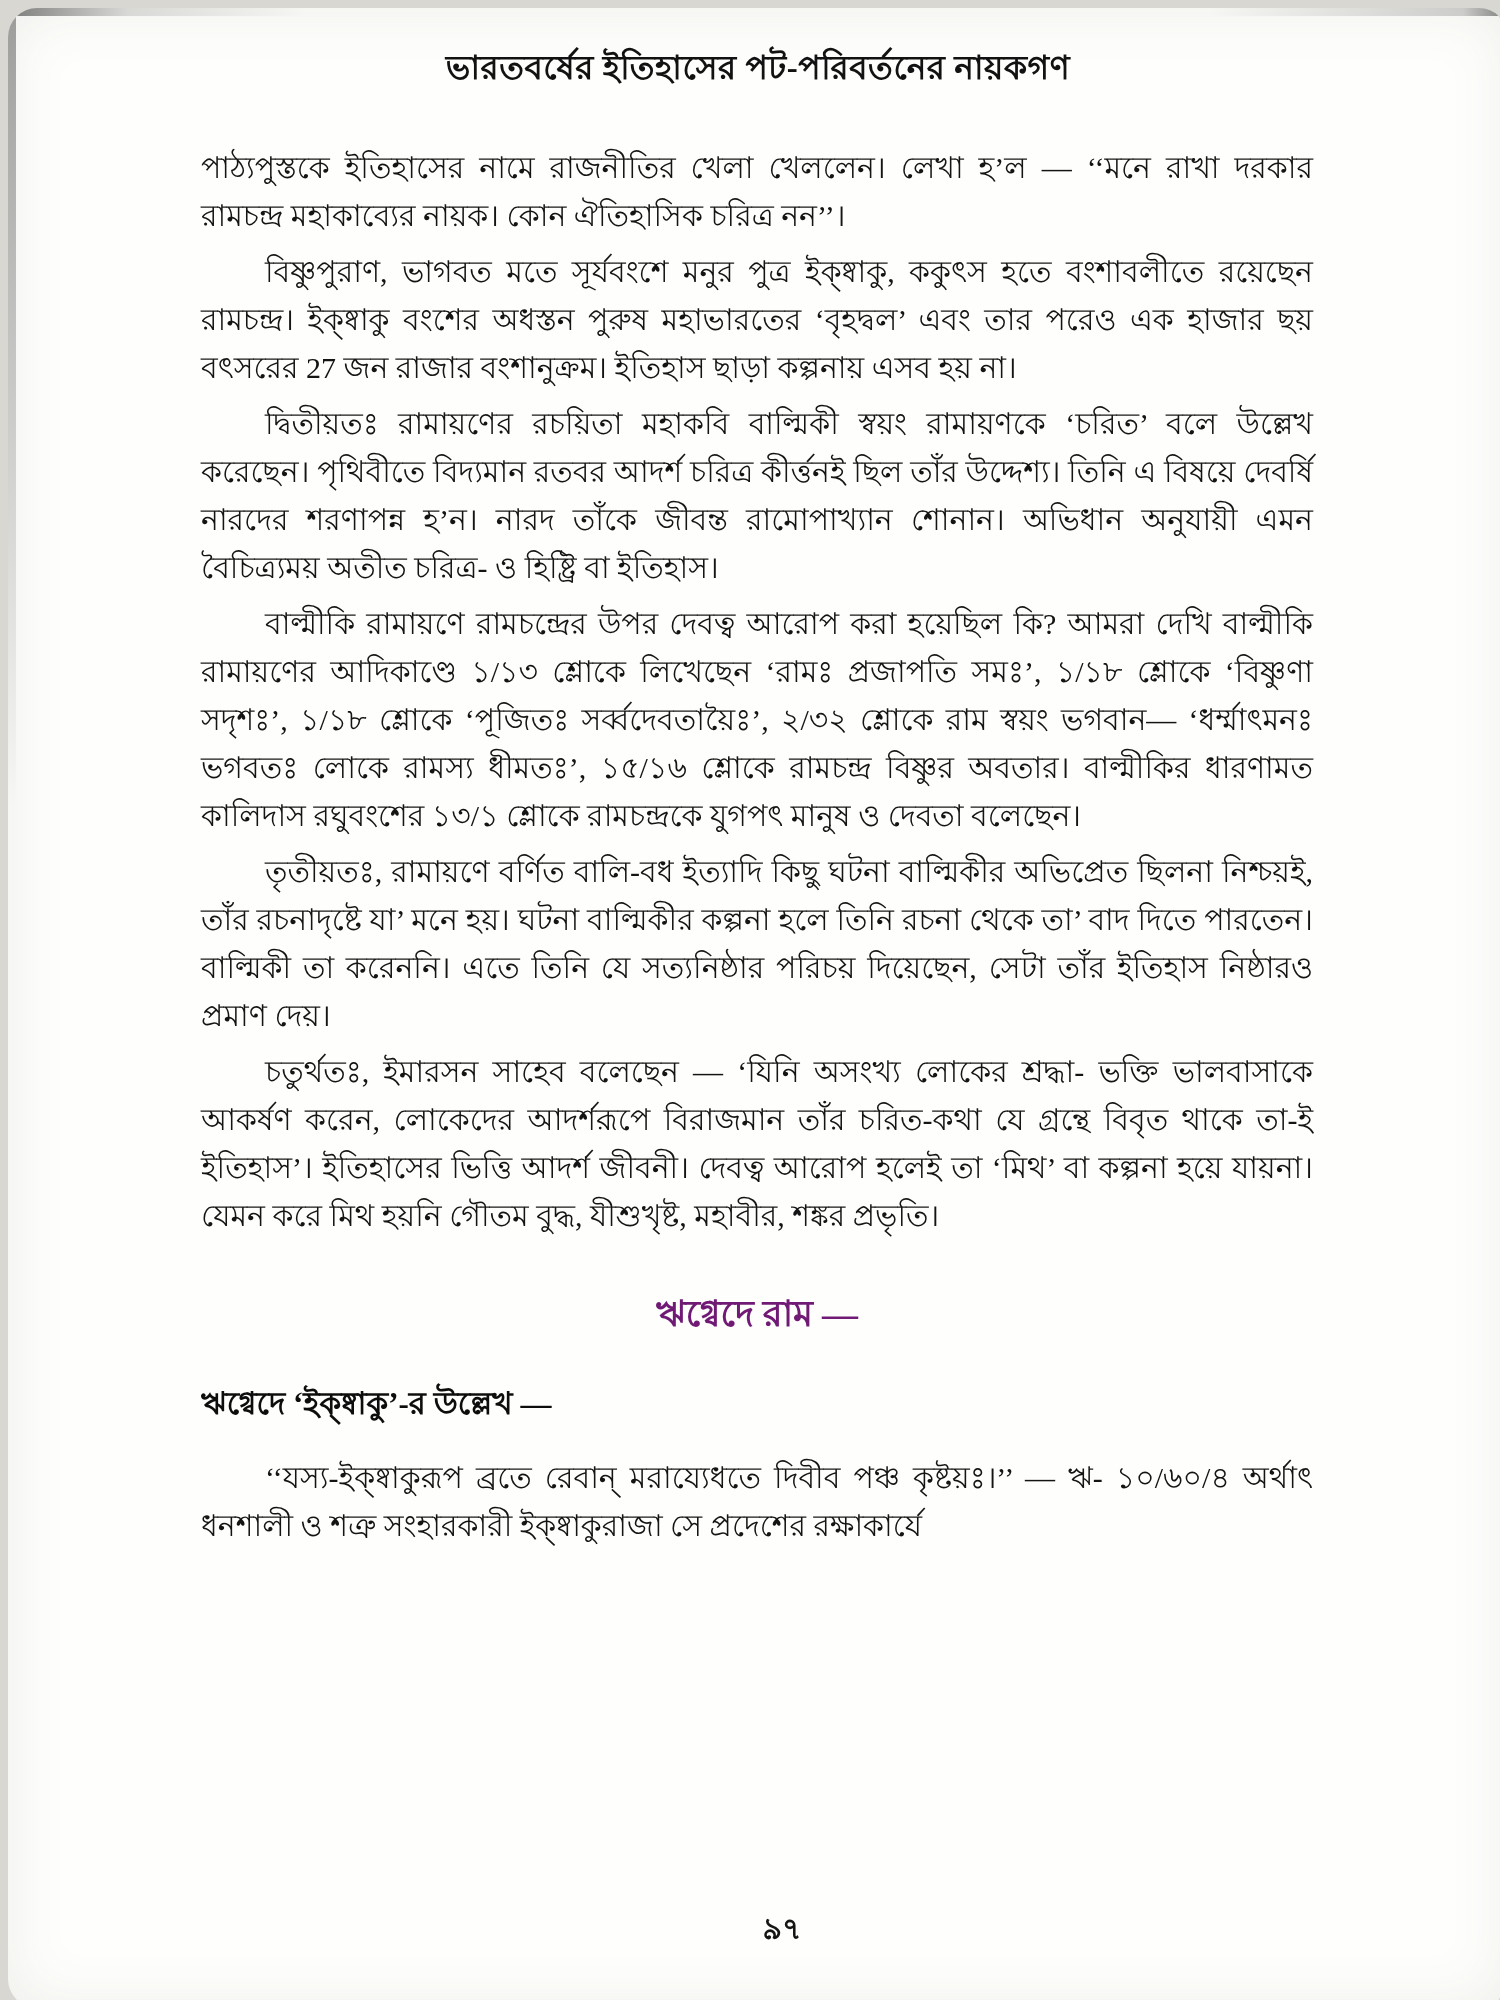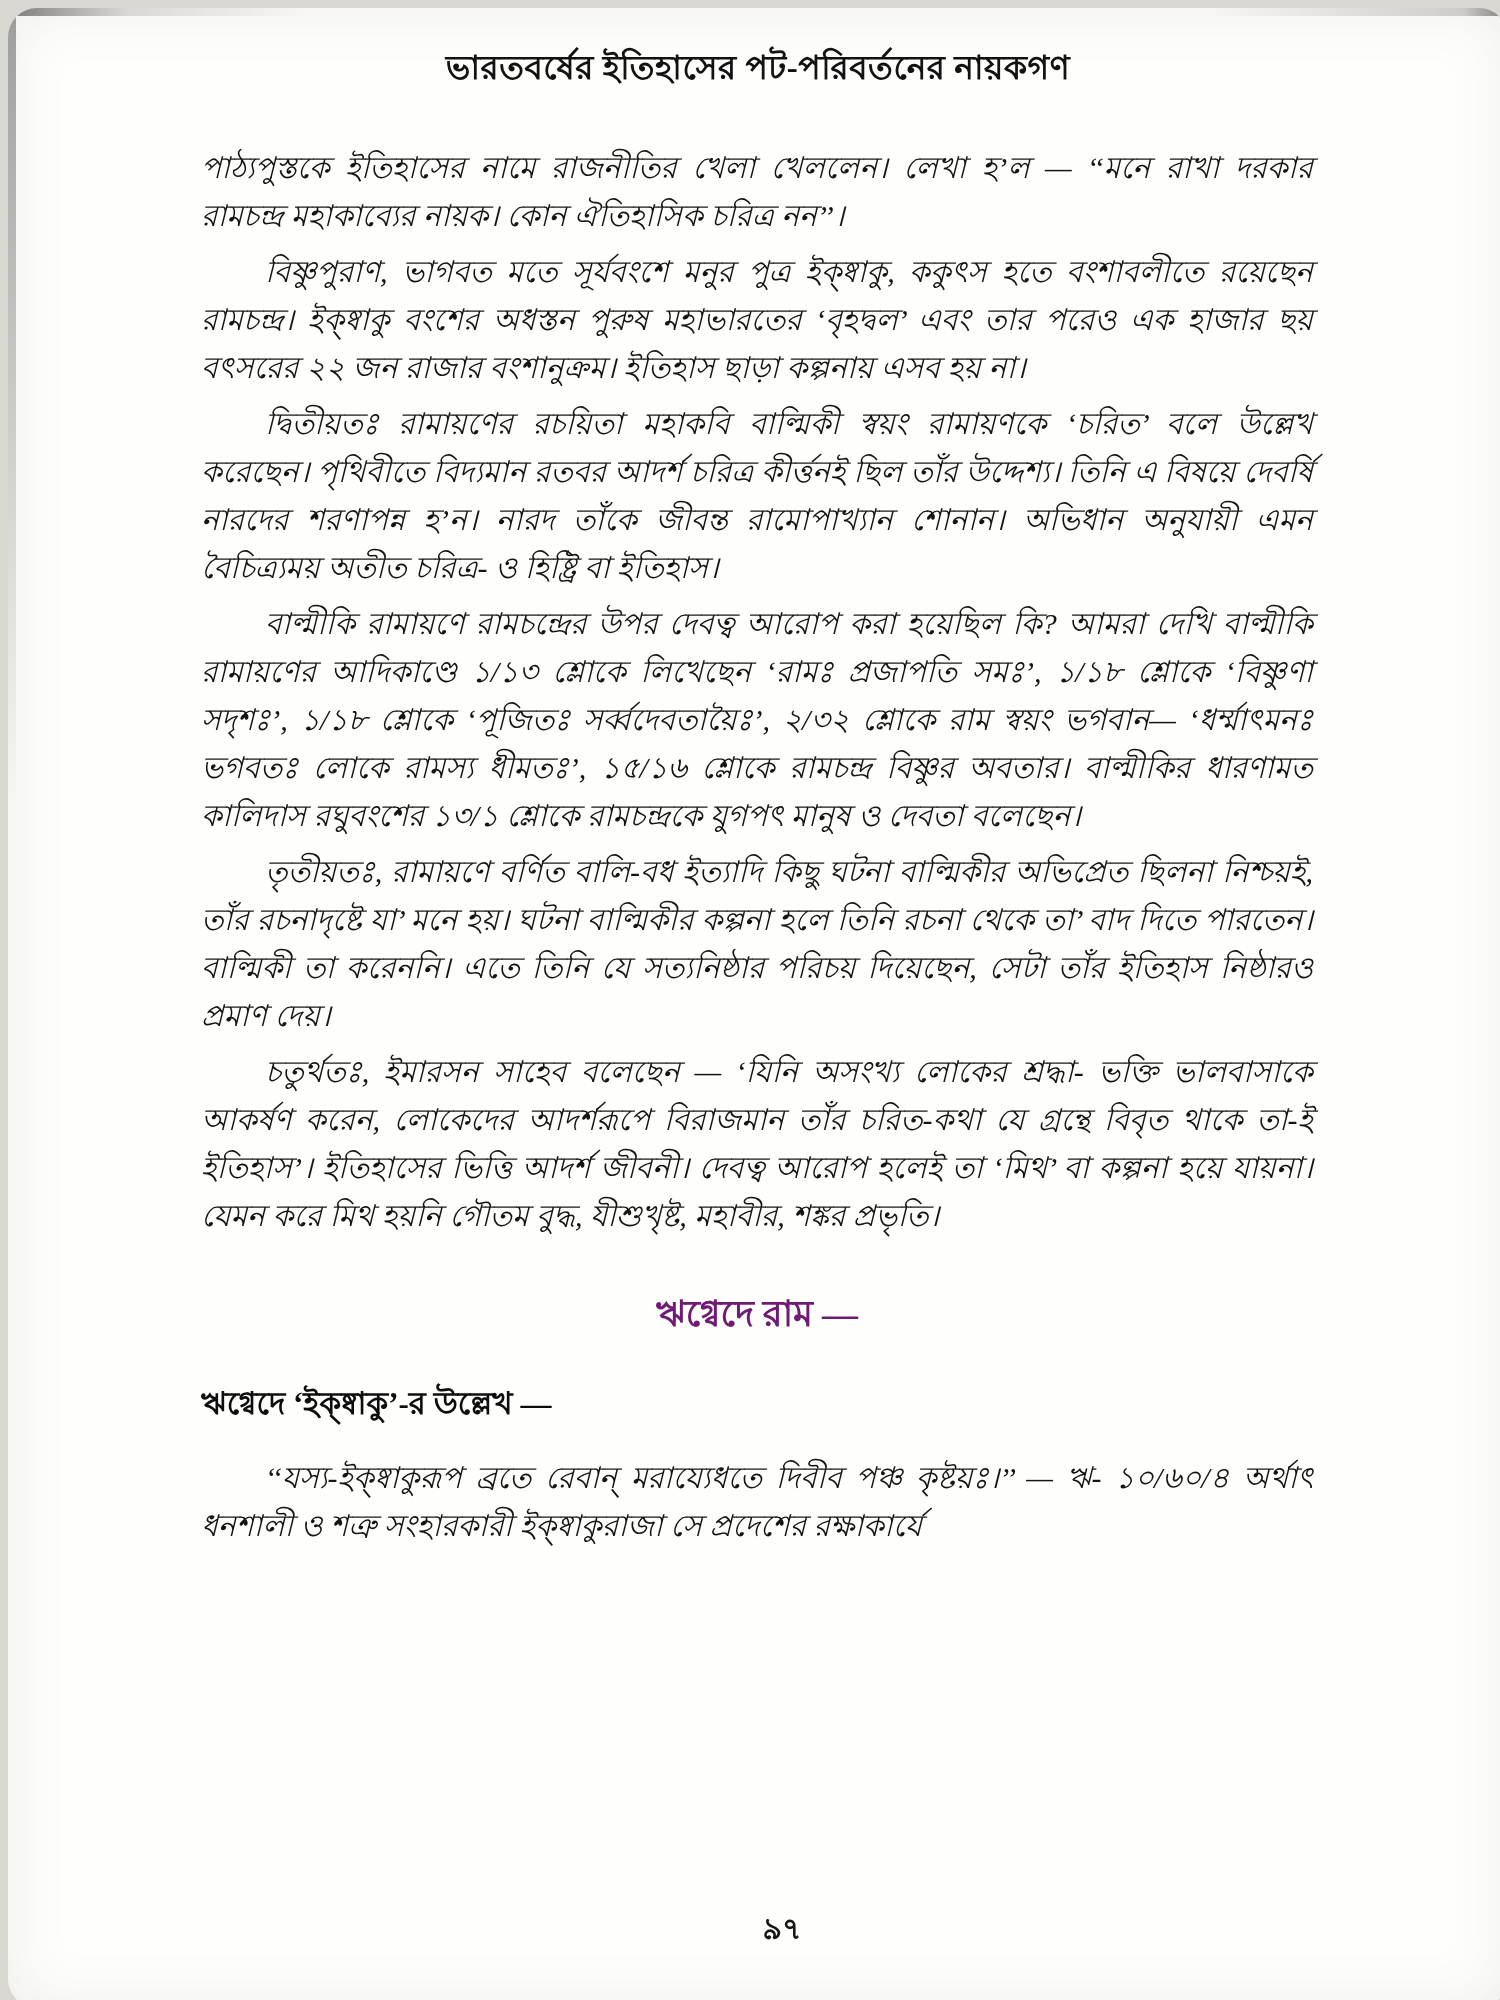--- a/index.html
+++ b/index.html
@@ -42,21 +42,21 @@
     position: absolute;
     top: 128px;
     left: 185px;
     width: 1128px;
     font-size: 30px;
     line-height: 48px;
     text-align: justify;
     color: #141414;
   }
 
-  .para { text-indent: 64px; margin: 0; font-weight: 500; font-style: italic; }
+  .para { text-indent: 64px; margin: 0; font-weight: 500; }
   .para.no-indent { text-indent: 0; }
 
   .section-heading {
     margin-top: 42px;
     font-size: 36px;
     font-weight: 800;
     text-align: center;
     text-indent: 0;
     color: #701a75;
   }
@@ -85,21 +85,21 @@
 
 <div class="page">
   <div class="scan-edge-top"></div>
   <div class="scan-edge-left"></div>
 
   <header class="running-head">ভারতবর্ষের ইতিহাসের পট-পরিবর্তনের নায়কগণ</header>
 
   <main class="body-text">
     <p class="para no-indent">পাঠ্যপুস্তকে ইতিহাসের নামে রাজনীতির খেলা খেললেন। লেখা হ’ল — ‘‘মনে রাখা দরকার রামচন্দ্র মহাকাব্যের নায়ক। কোন ঐতিহাসিক চরিত্র নন’’।</p>
 
-    <p class="para">বিষ্ণুপুরাণ, ভাগবত মতে সূর্যবংশে মনুর পুত্র ইক্ষ্বাকু, ককুৎস হতে বংশাবলীতে রয়েছেন রামচন্দ্র। ইক্ষ্বাকু বংশের অধস্তন পুরুষ মহাভারতের ‘বৃহদ্বল’ এবং তার পরেও এক হাজার ছয় বৎসরের ২২ জন রাজার বংশানুক্রম। ইতিহাস ছাড়া কল্পনায় এসব হয় না।</p>
+    <p class="para">বিষ্ণুপুরাণ, ভাগবত মতে সূর্যবংশে মনুর পুত্র ইক্ষ্বাকু, ককুৎস হতে বংশাবলীতে রয়েছেন রামচন্দ্র। ইক্ষ্বাকু বংশের অধস্তন পুরুষ মহাভারতের ‘বৃহদ্বল’ এবং তার পরেও এক হাজার ছয় বৎসরের 27 জন রাজার বংশানুক্রম। ইতিহাস ছাড়া কল্পনায় এসব হয় না।</p>
 
     <p class="para">দ্বিতীয়তঃ রামায়ণের রচয়িতা মহাকবি বাল্মিকী স্বয়ং রামায়ণকে ‘চরিত’ বলে উল্লেখ করেছেন। পৃথিবীতে বিদ্যমান রতবর আদর্শ চরিত্র কীর্ত্তনই ছিল তাঁর উদ্দেশ্য। তিনি এ বিষয়ে দেবর্ষি নারদের শরণাপন্ন হ’ন। নারদ তাঁকে জীবন্ত রামোপাখ্যান শোনান। অভিধান অনুযায়ী এমন বৈচিত্র্যময় অতীত চরিত্র- ও হিষ্ট্রি বা ইতিহাস।</p>
 
     <p class="para">বাল্মীকি রামায়ণে রামচন্দ্রের উপর দেবত্ব আরোপ করা হয়েছিল কি? আমরা দেখি বাল্মীকি রামায়ণের আদিকাণ্ডে ১/১৩ শ্লোকে লিখেছেন ‘রামঃ প্রজাপতি সমঃ’, ১/১৮ শ্লোকে ‘বিষ্ণুণা সদৃশঃ’, ১/১৮ শ্লোকে ‘পূজিতঃ সর্ব্বদেবতায়ৈঃ’, ২/৩২ শ্লোকে রাম স্বয়ং ভগবান— ‘ধর্ম্মাৎমনঃ ভগবতঃ লোকে রামস্য ধীমতঃ’, ১৫/১৬ শ্লোকে রামচন্দ্র বিষ্ণুর অবতার। বাল্মীকির ধারণামত কালিদাস রঘুবংশের ১৩/১ শ্লোকে রামচন্দ্রকে যুগপৎ মানুষ ও দেবতা বলেছেন।</p>
 
     <p class="para">তৃতীয়তঃ, রামায়ণে বর্ণিত বালি-বধ ইত্যাদি কিছু ঘটনা বাল্মিকীর অভিপ্রেত ছিলনা নিশ্চয়ই, তাঁর রচনাদৃষ্টে যা’ মনে হয়। ঘটনা বাল্মিকীর কল্পনা হলে তিনি রচনা থেকে তা’ বাদ দিতে পারতেন। বাল্মিকী তা করেননি। এতে তিনি যে সত্যনিষ্ঠার পরিচয় দিয়েছেন, সেটা তাঁর ইতিহাস নিষ্ঠারও প্রমাণ দেয়।</p>
 
     <p class="para">চতুর্থতঃ, ইমারসন সাহেব বলেছেন — ‘যিনি অসংখ্য লোকের শ্রদ্ধা- ভক্তি ভালবাসাকে আকর্ষণ করেন, লোকেদের আদর্শরূপে বিরাজমান তাঁর চরিত-কথা যে গ্রন্থে বিবৃত থাকে তা-ই ইতিহাস’। ইতিহাসের ভিত্তি আদর্শ জীবনী। দেবত্ব আরোপ হলেই তা ‘মিথ’ বা কল্পনা হয়ে যায়না। যেমন করে মিথ হয়নি গৌতম বুদ্ধ, যীশুখৃষ্ট, মহাবীর, শঙ্কর প্রভৃতি।</p>
 
     <h2 class="section-heading">ঋগ্বেদে রাম —</h2>

